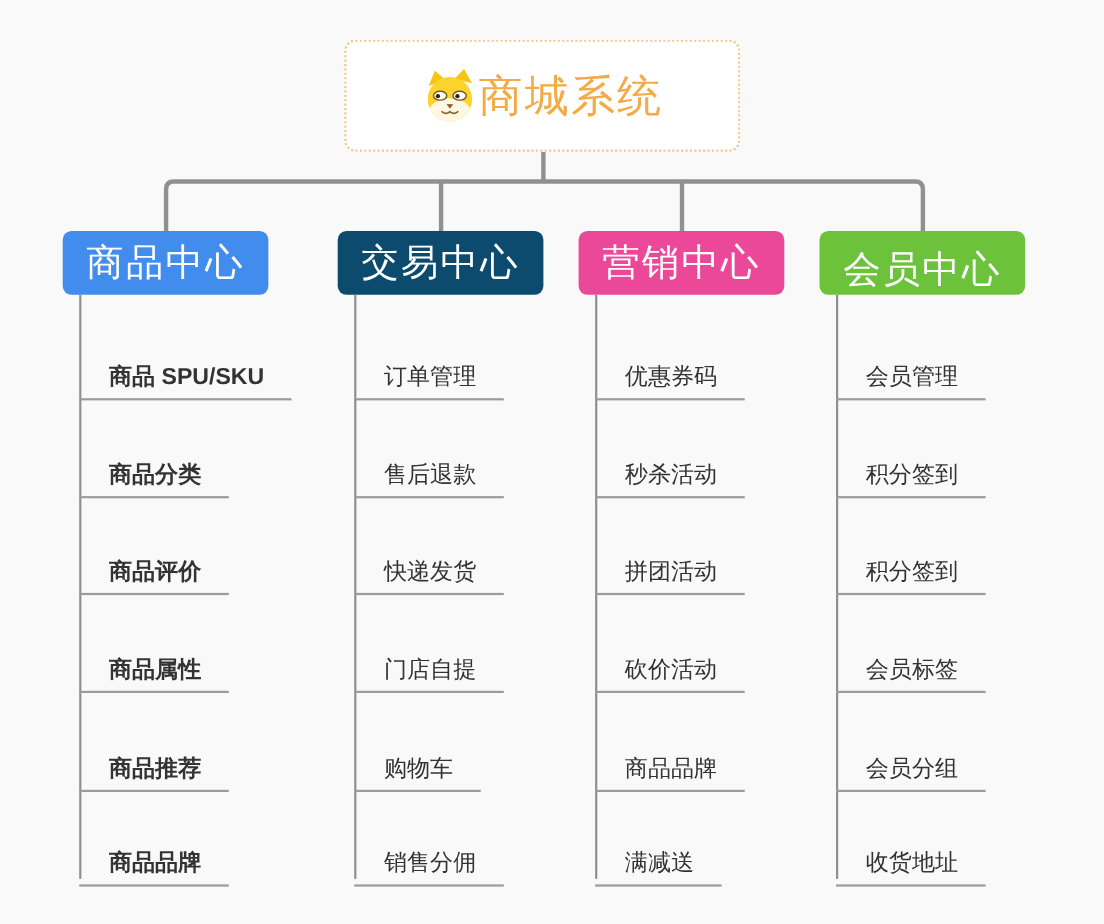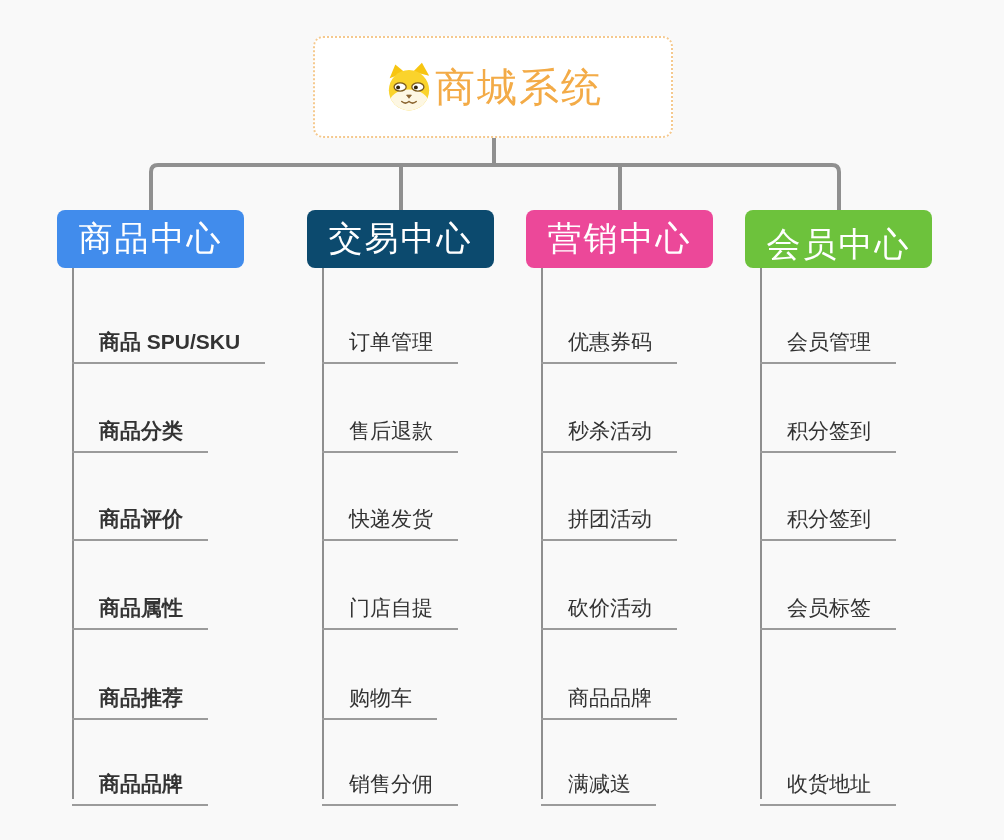--- a/index.html
+++ b/index.html
@@ -127,16 +127,17 @@
     <div class="child r4">商品品牌</div>
     <div class="child r5">满减送</div>
   </div>
 
   <div class="branch-col bc3">
     <div class="col-line"></div>
     <div class="child r0">会员管理</div>
     <div class="child r1">积分签到</div>
     <div class="child r2">积分签到</div>
     <div class="child r3">会员标签</div>
+    <div class="child r4">会员分组</div>
     <div class="child r5">收货地址</div>
   </div>
 
 </div>
 
 </body></html>

